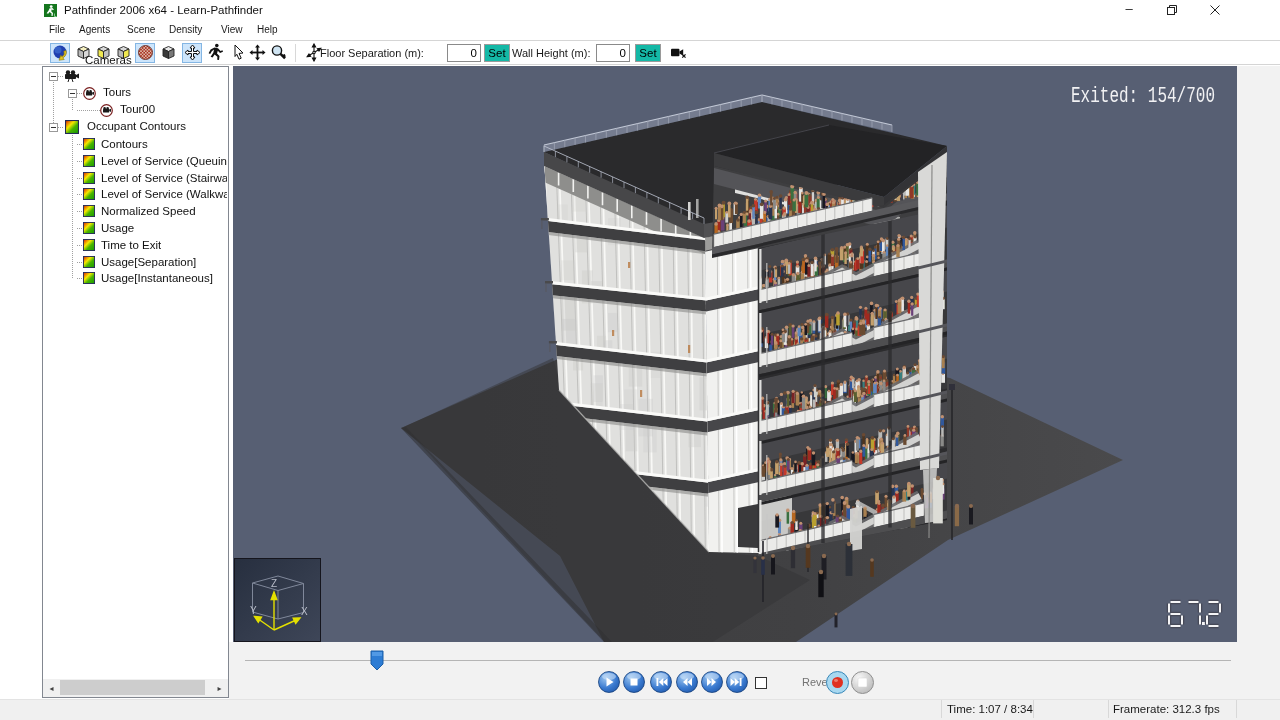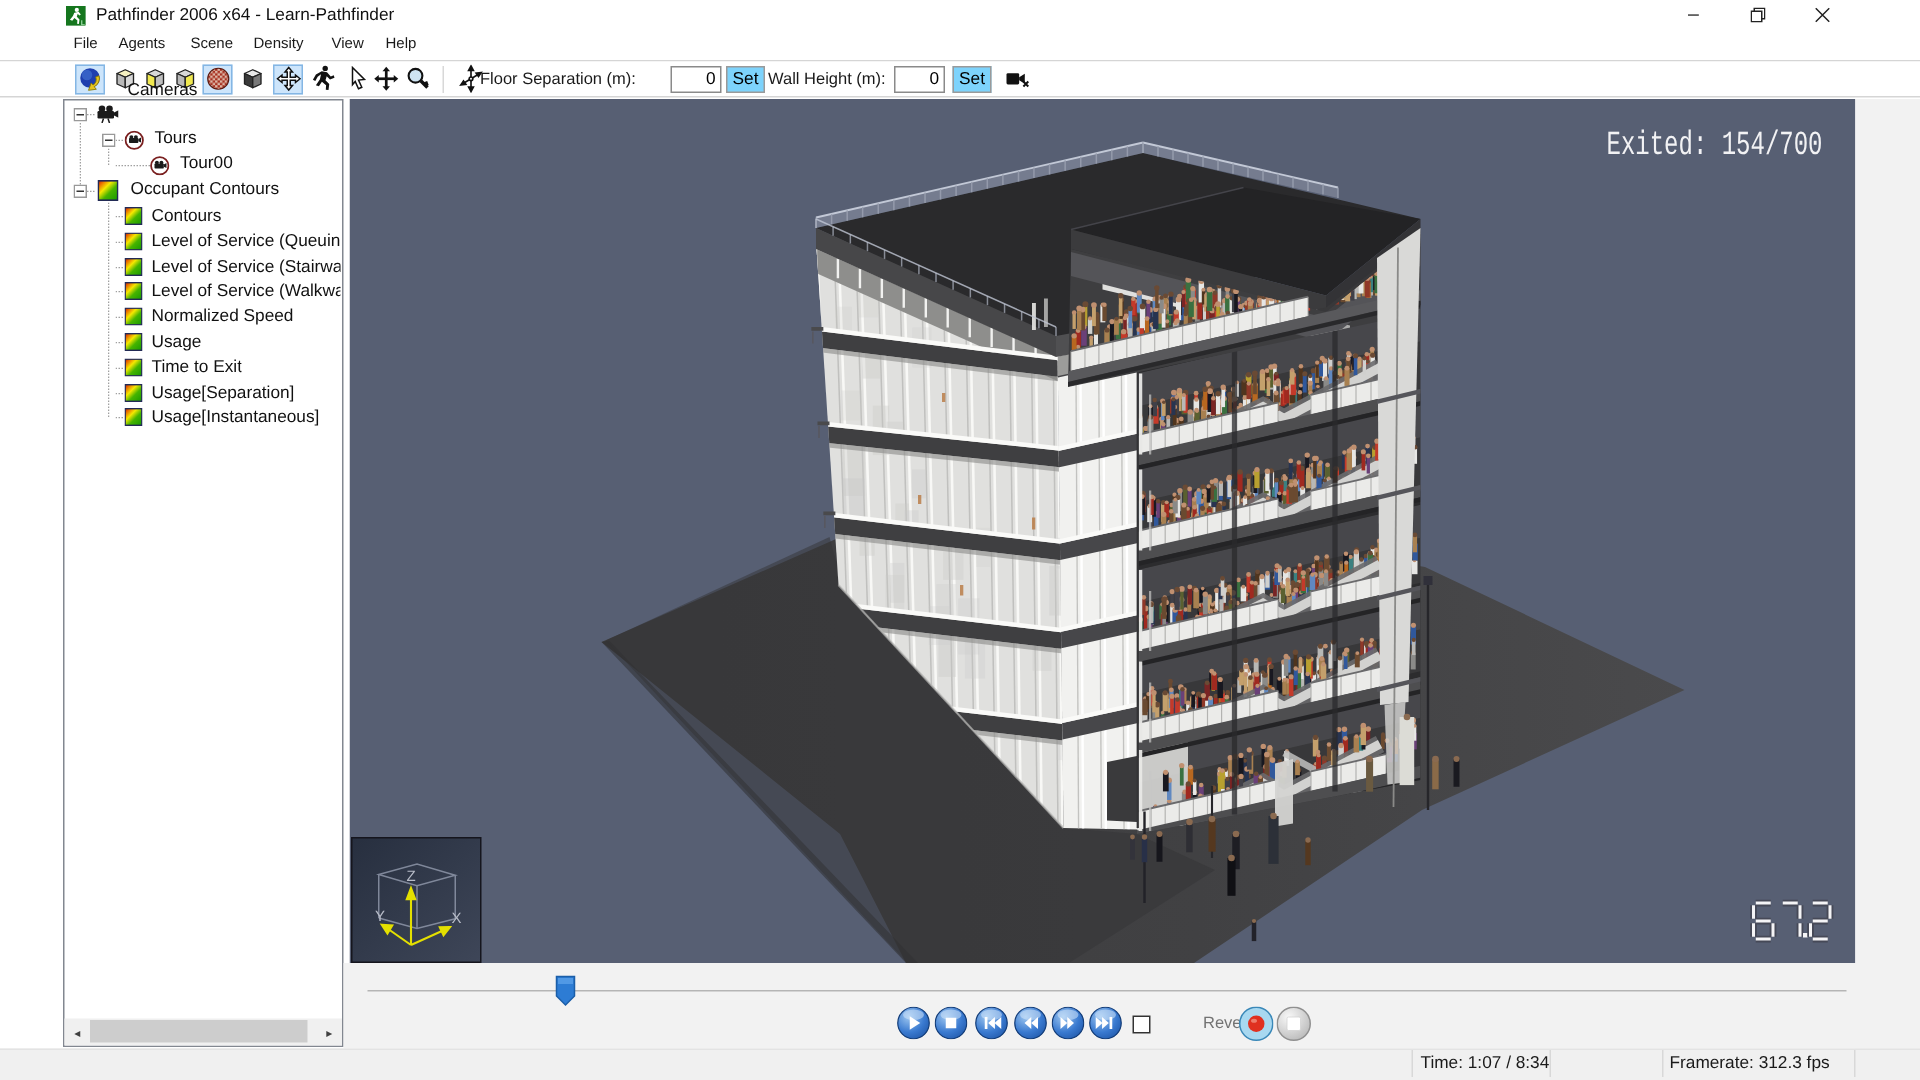--- a/index.html
+++ b/index.html
@@ -11,21 +11,21 @@
 .winbtn{top:0px;width:14px;height:18px;color:#222;font-size:13px;text-align:center;line-height:18px}
 
 #menubar{left:0;top:21px;width:1280px;height:20px;background:#fff;border-bottom:1px solid #d5d5d5}
 .menuitem{position:absolute;top:24px;font-size:10px;color:#1a1a1a}
 
 #toolbar{left:0;top:41px;width:1280px;height:24px;background:#fff;border-bottom:1px solid #d5d5d5}
 .tbtn{position:absolute;top:43px;width:20px;height:20px}
 .tbtn.sel{background:#cde5fb;border:1px solid #84b6e4}
 .tlabel{position:absolute;font-size:11px;color:#1a1a1a}
 .tinput{position:absolute;top:44px;width:34px;height:18px;border:1px solid #8a8a8a;background:#fff;font-size:11.5px;text-align:right;padding-right:3px;line-height:16px}
-.tset{position:absolute;top:44px;width:26px;height:18px;border:1px solid #9a9a9a;background:#7dd3fc;font-size:11.5px;text-align:center;line-height:16px}
+.tset{position:absolute;top:44px;width:26px;height:18px;border:1px solid #9a9a9a;background:#14b8a6;font-size:11.5px;text-align:center;line-height:16px}
 
 #treepanel{left:42px;top:66px;width:187px;height:632px;background:#fff;border:1px solid #828790}
 .trow{position:absolute;font-size:11.5px;color:#111;white-space:nowrap}
 #hscroll{left:43px;top:679px;width:185px;height:18px;background:#f0f0f0}
 #hthumb{left:17px;top:1px;width:145px;height:15px;background:#cdcdcd;position:absolute}
 .harr{position:absolute;width:17px;height:17px;color:#404040;font-size:8px;text-align:center;line-height:17px}
 
 #viewport{left:233px;top:66px;width:1004px;height:576px}
 
 #controls{left:229px;top:642px;width:1051px;height:57px;background:#f2f2f2}

